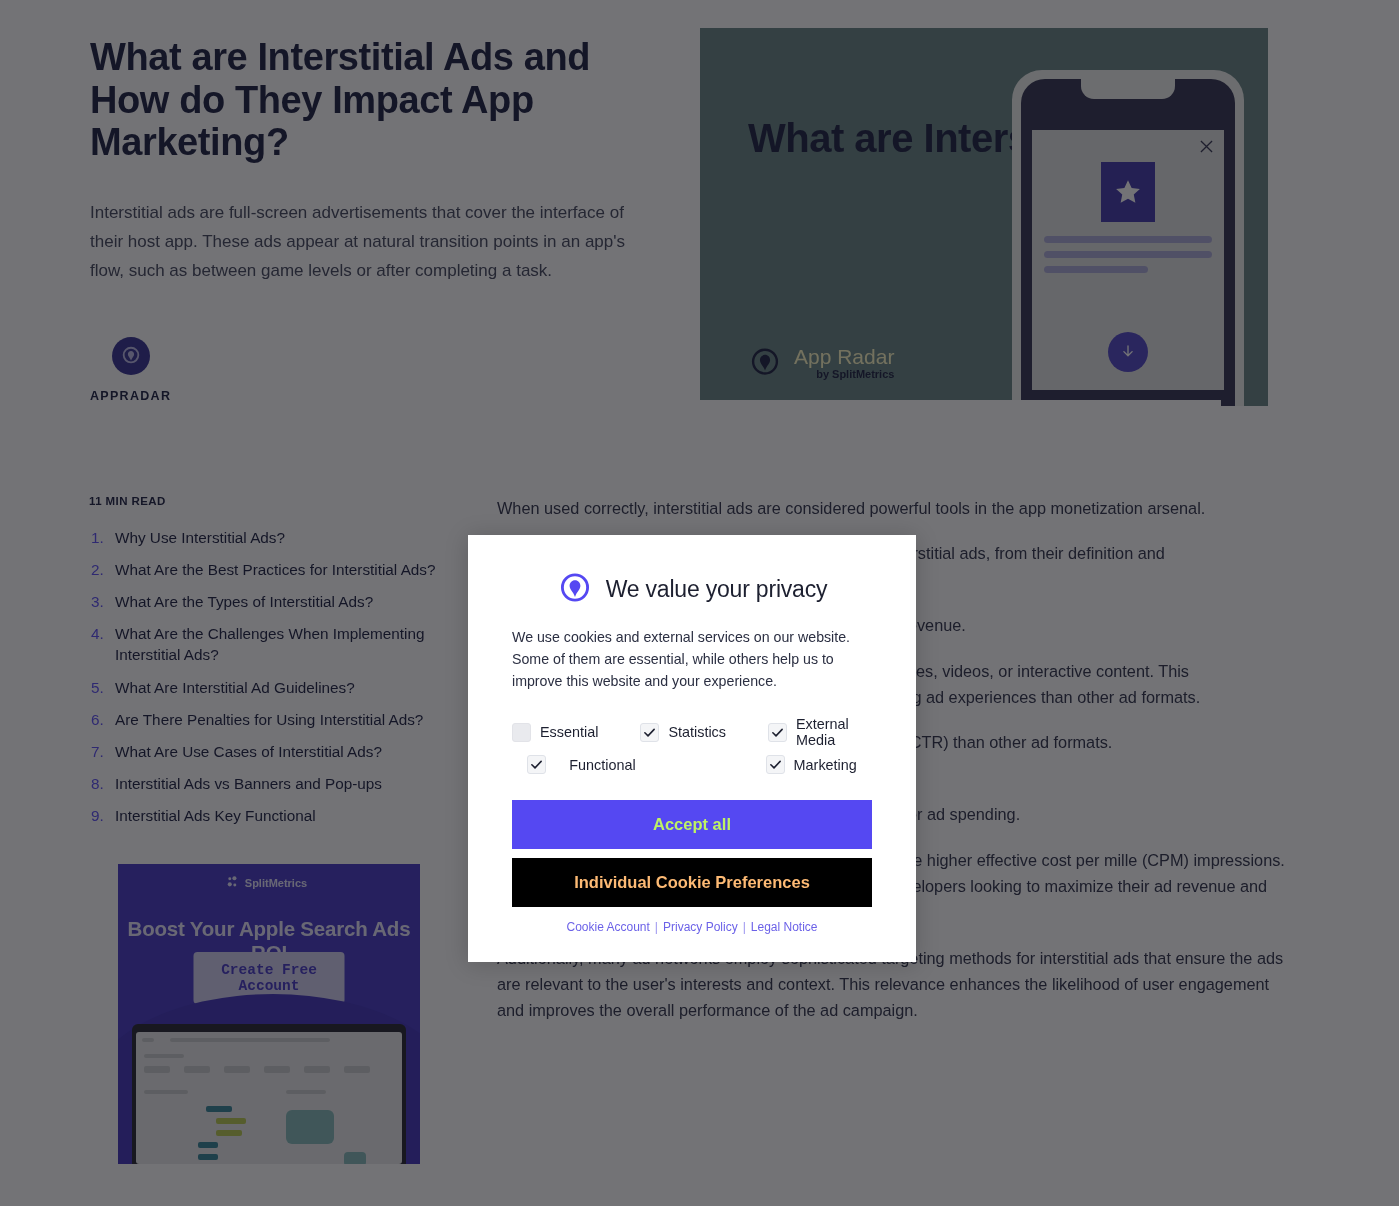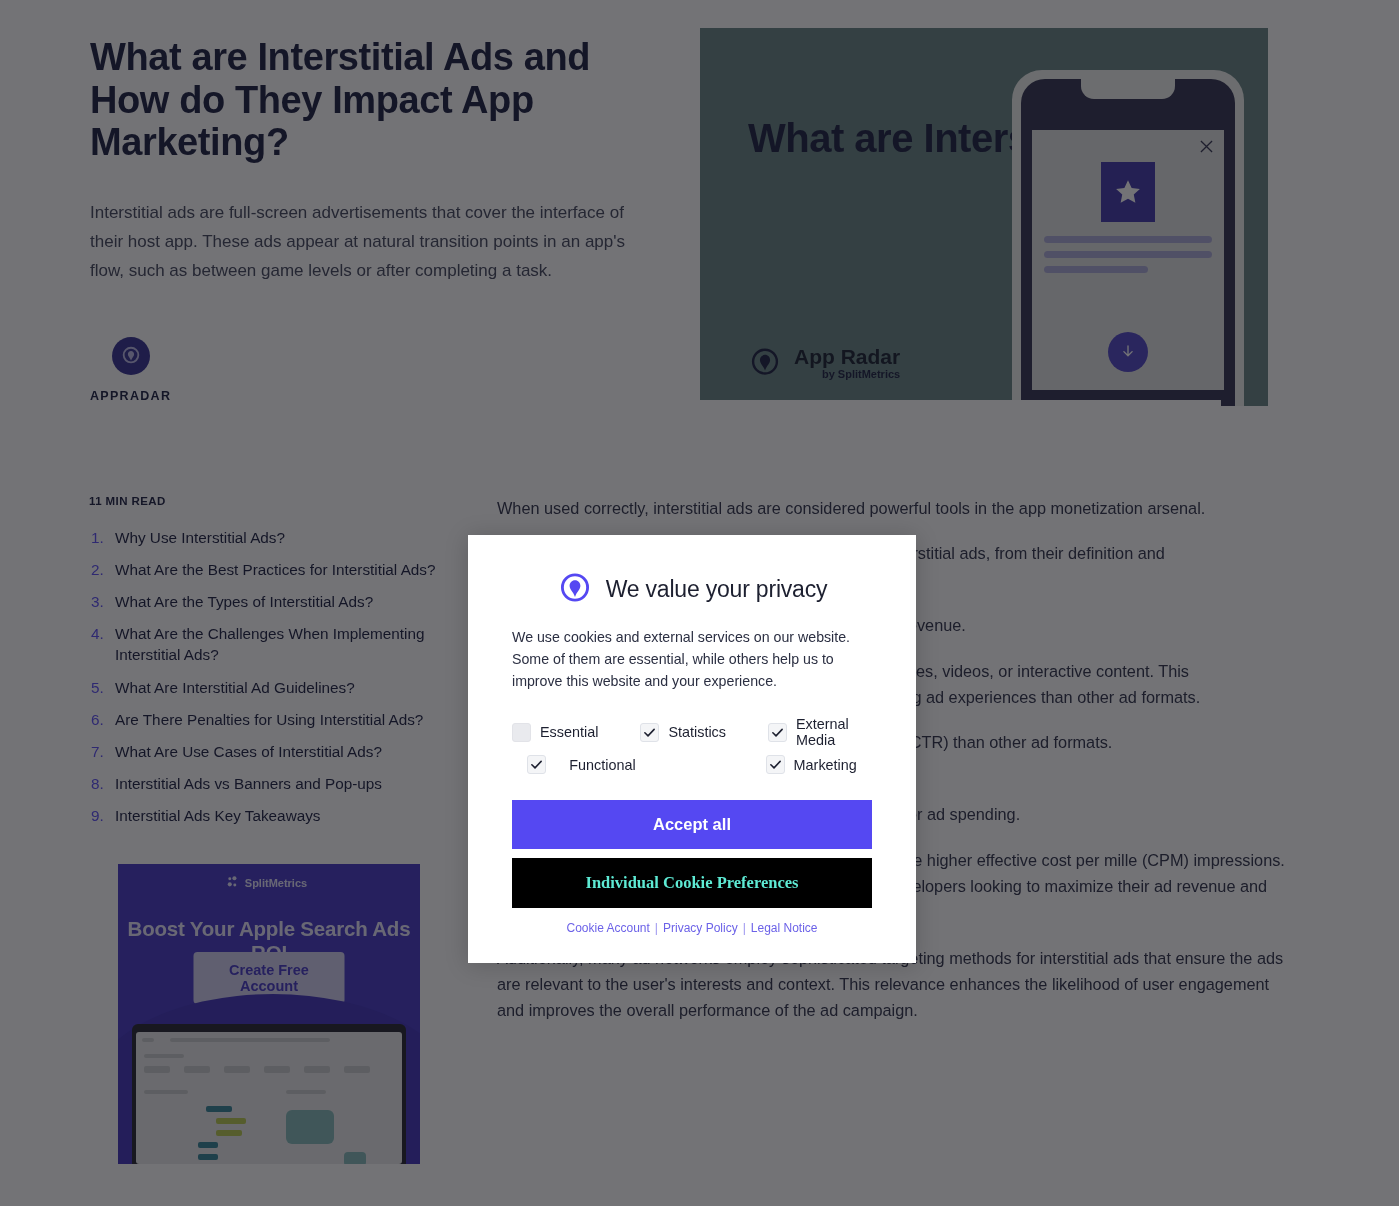--- a/index.html
+++ b/index.html
@@ -87,21 +87,21 @@
     letter-spacing: -0.5px;
   }
   .hero-img-logo {
     position: absolute;
     left: 48px; top: 318px;
     display: flex;
     align-items: center;
     gap: 12px;
   }
   .hero-img-logo-txt .lg1 {
-    font-size: 21px; font-weight: 700; color: #0f172a; line-height: 1.05;
+    font-size: 21px; font-weight: 400; color: #fef9c3; line-height: 1.05;
   }
   .hero-img-logo-txt .lg2 {
     font-size: 11px; font-weight: 700; color: #13173a; text-align: right;
   }
 
   
   .phone {
     position: absolute;
     left: 312px; top: 42px;
     width: 232px; height: 340px;
@@ -238,21 +238,21 @@
     left: 50%; top: 88px;
     transform: translateX(-50%);
     padding: 10px 22px;
     background: #cfcdf0;
     border: none;
     border-radius: 4px;
     font-size: 14.5px;
     font-weight: 700;
     color: #3f31c4;
     cursor: pointer;
-    font-family: Liberation Sans, sans-serif;
+    font-family: Liberation Mono, monospace;
   }
   .promo-blob {
     position: absolute;
     left: -30px; top: 130px;
     width: 370px; height: 200px;
     border-radius: 50% 50% 0 0;
     background: #3a2cb8;
   }
   .promo-shot {
     position: absolute;
@@ -355,40 +355,40 @@
     flex: none;
   }
   .cbox.off { background: #e9eaee; border-color: #e2e3e8; }
   .cbox svg { display: block; }
 
   .btn-accept {
     display: block;
     width: 100%;
     padding: 15px 8px;
     background: #5548f2;
-    color: #ffffff;
+    color: #bef264;
     border: none;
     font-size: 16.5px;
     font-weight: 700;
     cursor: pointer;
     margin-bottom: 9px;
     font-family: "Liberation Sans", sans-serif;
   }
   .btn-prefs {
     display: block;
     width: 100%;
     padding: 15px 0;
     background: #000000;
-    color: #5eead4;
+    color: #fdba74;
     border: none;
     font-size: 16.5px;
     font-weight: 700;
     cursor: pointer;
     margin-bottom: 13px;
-    font-family: Liberation Serif, serif;
+    font-family: Liberation Sans, sans-serif;
   }
   .cm-links {
     text-align: center;
     font-size: 12px;
     color: #6c62e8;
   }
   .cm-links a {
     color: #6c62e8;
     text-decoration: none;
     cursor: pointer;
@@ -464,21 +464,21 @@
       <div class="min-read">11 MIN READ</div>
       <ol class="toc" id="toc-list">
         <li>Why Use Interstitial Ads?</li>
         <li>What Are the Best Practices for Interstitial Ads?</li>
         <li>What Are the Types of Interstitial Ads?</li>
         <li>What Are the Challenges When Implementing Interstitial Ads?</li>
         <li>What Are Interstitial Ad Guidelines?</li>
         <li>Are There Penalties for Using Interstitial Ads?</li>
         <li>What Are Use Cases of Interstitial Ads?</li>
         <li>Interstitial Ads vs Banners and Pop-ups</li>
-        <li>Interstitial Ads Key Takeaways</li>
+        <li>Interstitial Ads Key Functional</li>
       </ol>
     </div>
 
     <div class="promo">
       <div class="promo-logo">
         <span class="promo-dots">
           <svg width="13" height="13" viewBox="0 0 14 14">
             <circle cx="3" cy="3" r="1.6" fill="#e3e1fb"></circle>
               <circle cx="8" cy="2.4" r="2.2" fill="#e3e1fb"></circle>
             <circle cx="3" cy="9" r="2.2" fill="#e3e1fb"></circle>

